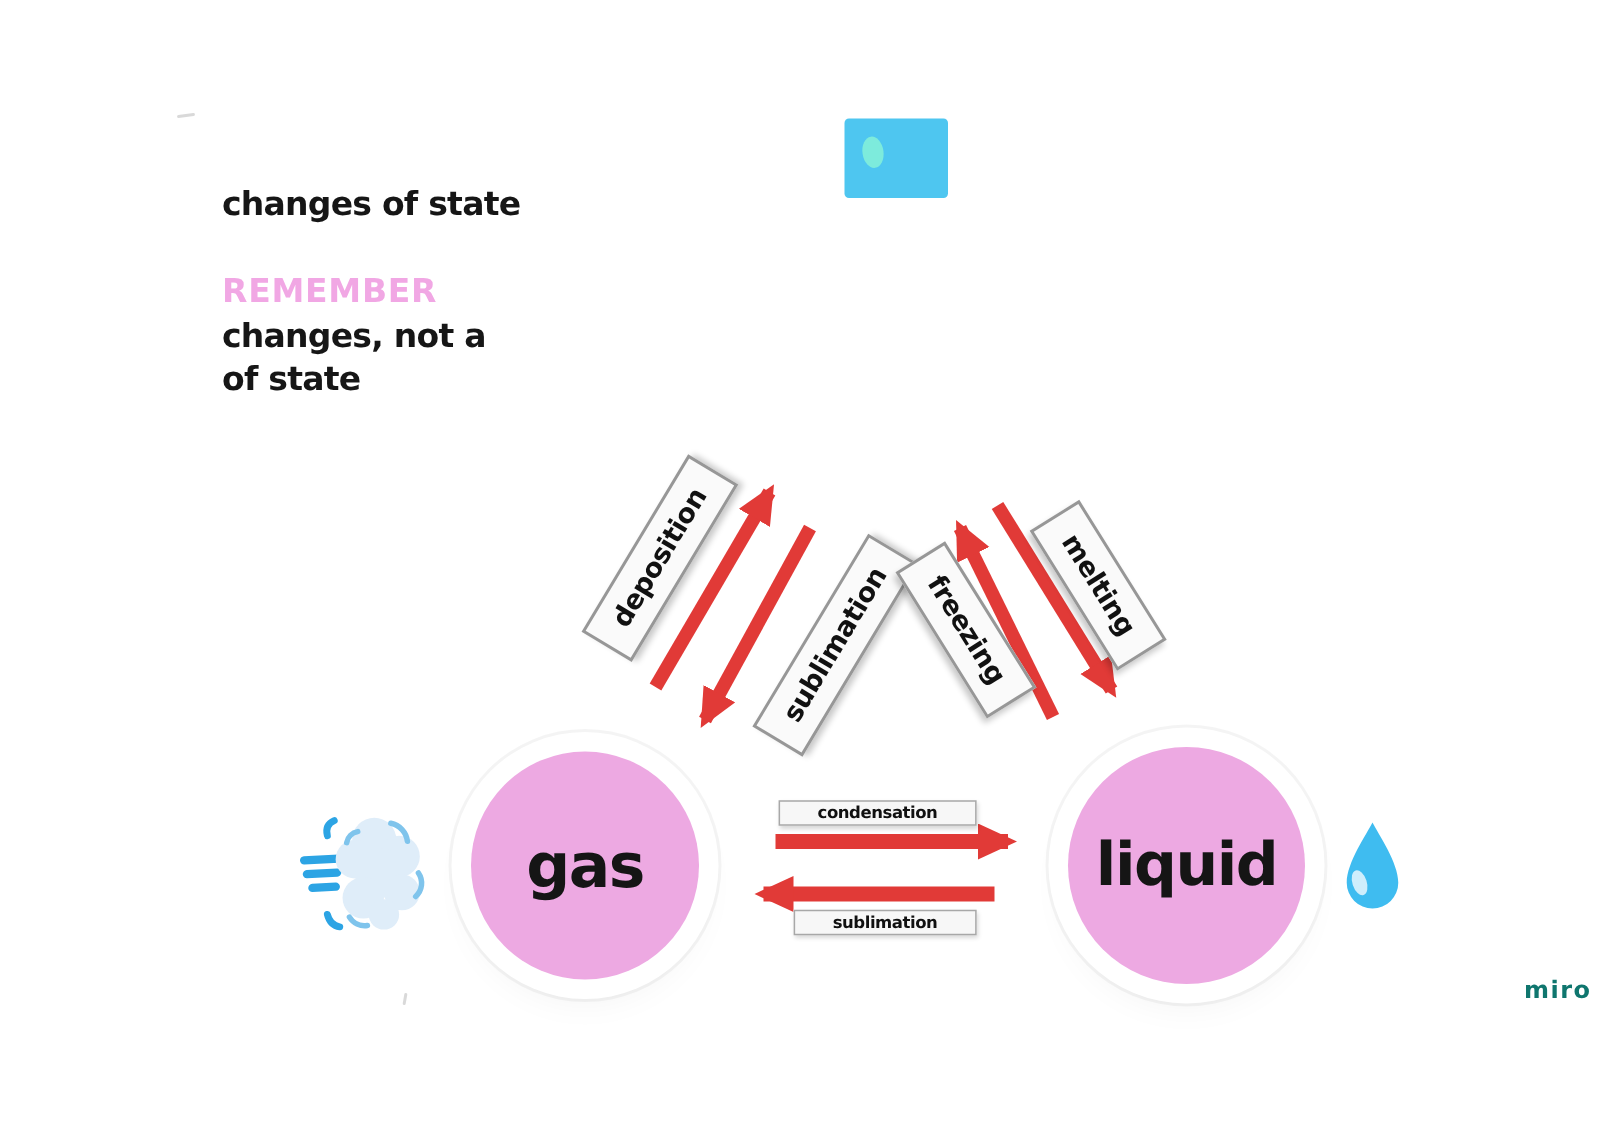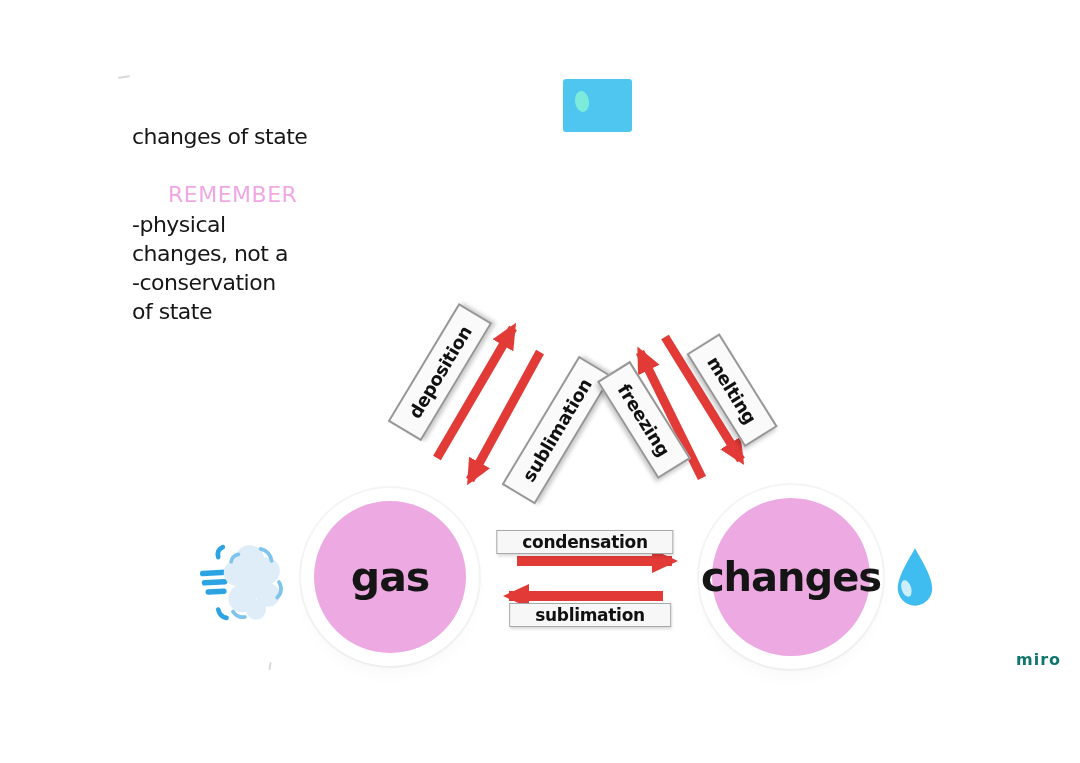--- a/index.html
+++ b/index.html
@@ -3,23 +3,23 @@
 <meta charset="utf-8">
 <style>
   * { margin:0; padding:0; box-sizing:border-box; }
   html,body { background:#fff; }
   body { font-family:"DejaVu Sans", "Liberation Sans", sans-serif; }
   .canvas {
     position:relative; width:1080px; height:763px; background:#ffffff; overflow:hidden;
   }
 
   
-  .notes { position:absolute; left:132px; top:124px; width:230px; font-weight:400; color:#161616; }
+  .notes { position:absolute; left:148px; top:124px; width:230px; font-weight:700; color:#161616; }
   .notes .title { font-size:22px; line-height:26px; letter-spacing:-0.5px; margin-bottom:30px; }
-  .notes .remember { font-size:22px; line-height:30px; letter-spacing:0.5px; color:#f1a7e4;margin-left:36px; }
+  .notes .remember { font-size:22px; line-height:30px; letter-spacing:0.5px; color:#f1a7e4; }
   .notes .note-line { font-size:22px; line-height:29px; letter-spacing:-0.5px; }
 
   
   .circle {
     position:absolute; border-radius:50%; background:#eda9e2;
     display:flex; align-items:center; justify-content:center;
     font-weight:700; color:#151515; letter-spacing:-1px;
     box-shadow:0 0 0 13px #ffffff, 0 0 0 15px rgba(0,0,0,0.045), 0 12px 26px rgba(0,0,0,0.06);
   }
   .circle.solid  { left:517px; top:160px; width:152px; height:152px; font-size:41px; }
@@ -32,21 +32,21 @@
   
   .plabel {
     position:absolute; z-index:4; white-space:nowrap;
     background:#fafafa; border:2px solid #979797; color:#111;
     font-weight:700; font-size:18px; letter-spacing:-0.3px; padding:7px 15px;
     box-shadow:2px 3px 4px rgba(0,0,0,0.22);
   }
   .hlabel {
     position:absolute; z-index:4; white-space:nowrap;
     background:#f7f7f7; border:1.5px solid #a8a8a8; color:#111;
-    font-weight:700; font-size:17px; letter-spacing:-0.3px; padding:1px 25px;
+    font-weight:700; font-size:11px; letter-spacing:-0.3px; padding:1px 25px;
     box-shadow:1px 2px 3px rgba(0,0,0,0.16);
   }
   .lab-deposition  { left:440px; top:372px; transform:translate(-50%,-50%) rotate(-59deg); }
   .lab-sublimation { left:557px; top:430px; transform:translate(-50%,-50%) rotate(-59deg); }
   .lab-freezing    { left:644px; top:420px; transform:translate(-50%,-50%) rotate(58deg); }
   .lab-melting     { left:732px; top:390px; transform:translate(-50%,-50%) rotate(58deg); }
   .lab-condensation{ left:585px; top:542px; transform:translate(-50%,-50%); }
   .lab-evaporation { left:590px; top:615px; transform:translate(-50%,-50%); }
 
   
@@ -67,35 +67,33 @@
   .stray.m2 { left:269px; top:662px; width:2px; height:8px; transform:rotate(10deg); }
 </style>
 </head>
 <body>
 
 <div class="canvas">
 
   <div class="notes">
     <div class="title">changes of state</div>
     <div class="remember">REMEMBER</div>
-    <div class="note-line">-physical</div>
     <div class="note-line">changes, not a</div>
-    <div class="note-line">-conservation</div>
     <div class="note-line">of state</div>
   </div>
 
   <div class="ice-cube">
     <div class="shine"></div>
   </div>
 
   <div class="circle gas">
     <span>gas</span>
   </div>
   <div class="circle liquid">
-    <span>changes</span>
+    <span>liquid</span>
   </div>
 
   <svg class="arrows" width="1080" height="763" viewBox="0 0 1080 763">
     <defs>
       <marker id="ah" markerUnits="userSpaceOnUse" markerWidth="27" markerHeight="25" refX="20" refY="12" orient="auto">
         <path d="M0,0 L26,12 L0,24 Z" fill="#e13a37"></path>
       </marker>
     </defs>
     <line x1="437" y1="458" x2="513" y2="328" stroke="#e13a37" stroke-width="9" marker-end="url(#ah)"></line>
     <line x1="540" y1="352" x2="470" y2="480" stroke="#e13a37" stroke-width="9" marker-end="url(#ah)"></line>

